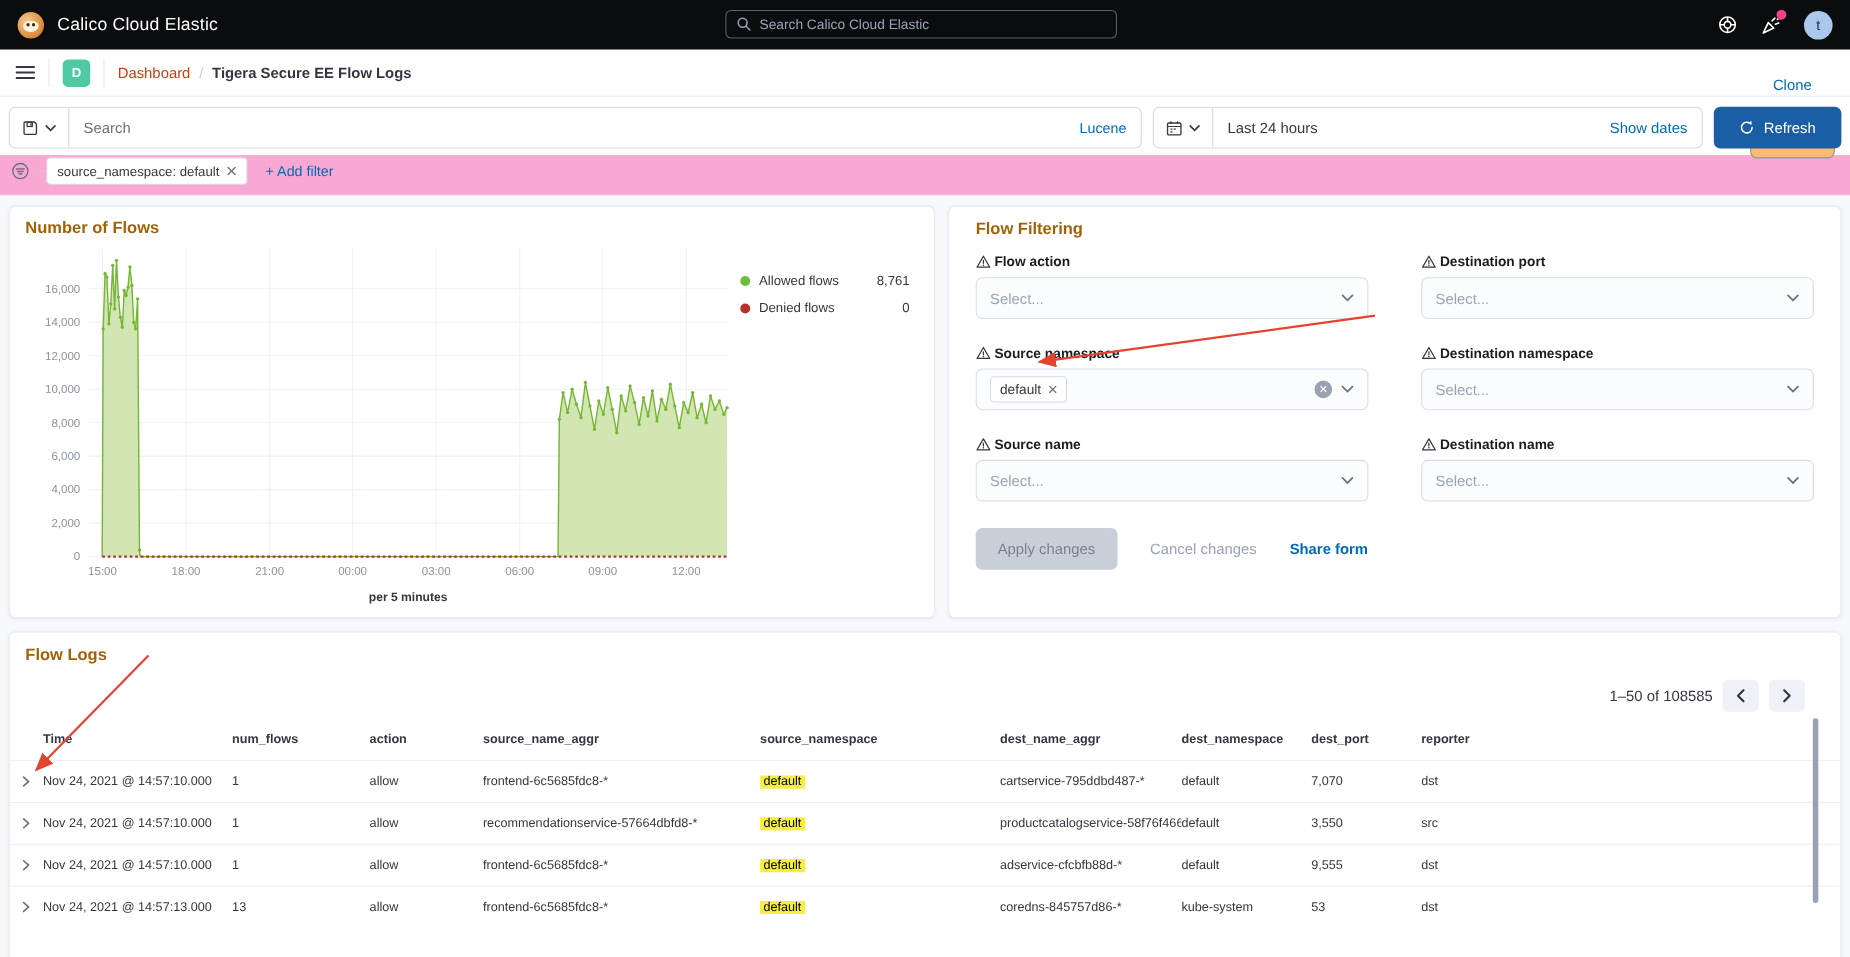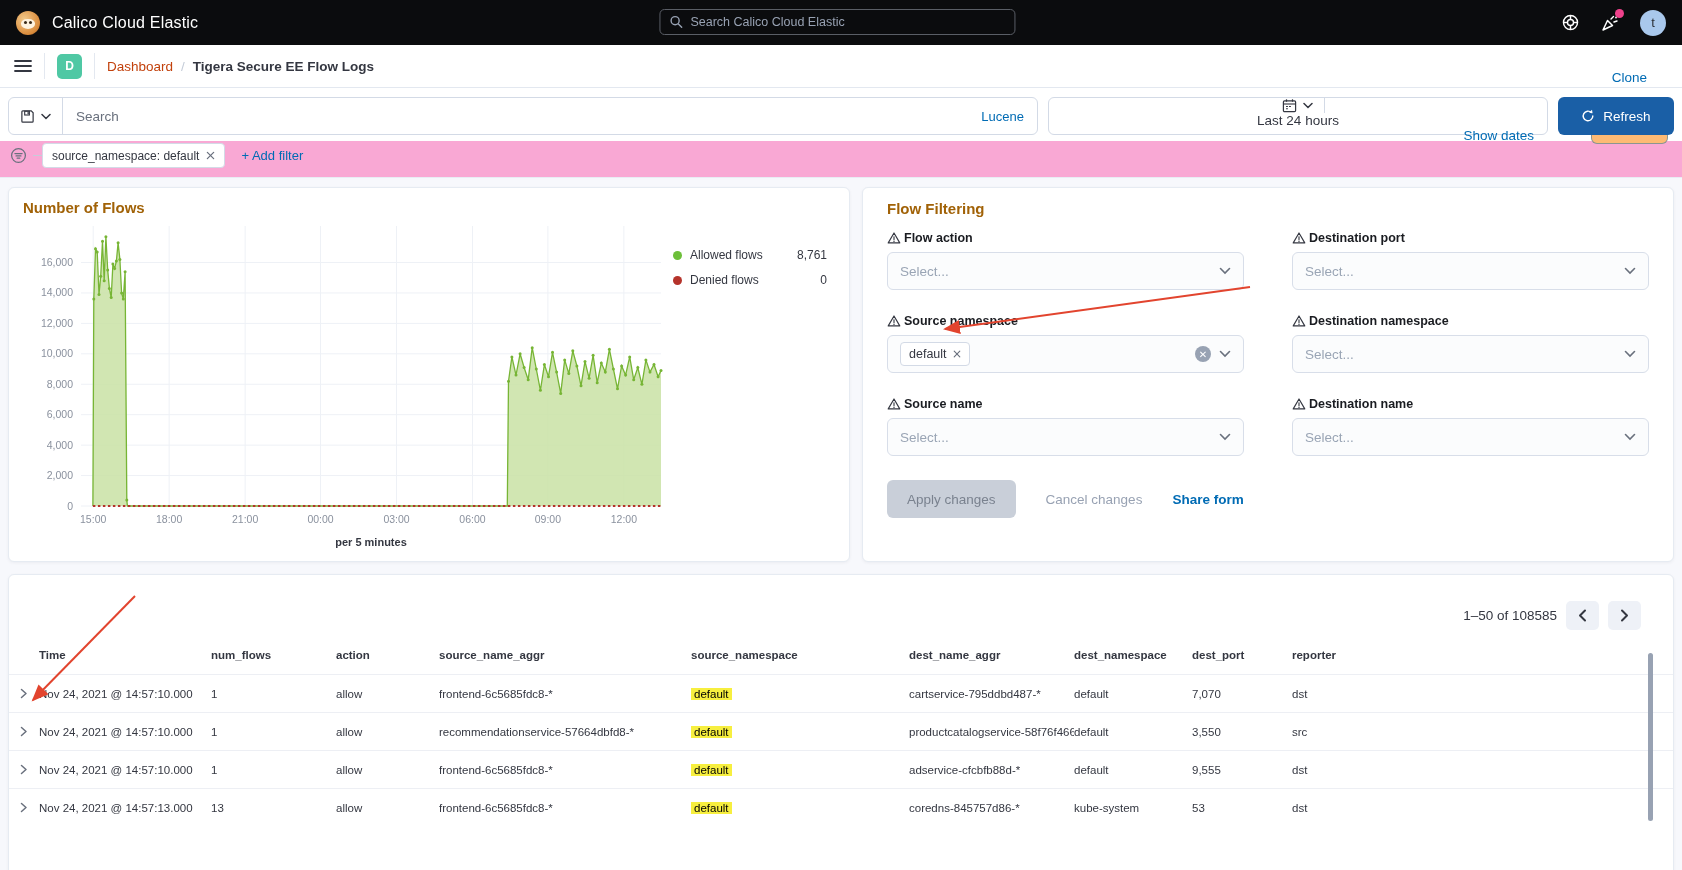--- a/index.html
+++ b/index.html
@@ -43,21 +43,21 @@
 
   
   .query-row { display:flex; align-items:center; gap:10px; padding:9px 8px 6px 8px; background:#fff; }
   .search-group { flex:1; display:flex; align-items:center; height:38px;
     border:1px solid #d3dae6; border-radius:6px; background:#fff; overflow:hidden; }
   .saved-query { display:flex; align-items:center; gap:6px; padding:0 11px; height:100%;
     border-right:1px solid #d3dae6; cursor:pointer; }
   .search-placeholder { flex:1; padding:0 13px; color:#69707d; font-size:13.5px; }
   .lucene-link { color:#006bb4; font-size:13px; padding-right:13px; cursor:pointer; }
   .date-group { width:500px; display:flex; align-items:center; height:38px;
-    border:1px solid #d3dae6; border-radius:6px; background:#fff;flex-direction:column; }
+    border:1px solid #d3dae6; border-radius:6px; background:#fff; }
   .date-cal { display:flex; align-items:center; gap:6px; padding:0 11px; height:100%;
     border-right:1px solid #d3dae6; cursor:pointer; }
   .date-range { padding:0 13px; font-size:13.5px; color:#343741; }
   .show-dates { margin-left:auto; padding-right:13px; color:#006bb4; font-size:13.5px; cursor:pointer; }
   .refresh-btn { display:flex; align-items:center; justify-content:center; gap:8px; width:116px; height:38px;
     background:#1a5fa6; color:#fff; font-size:13.5px; border:none; border-radius:6px; cursor:pointer; }
 
   
   .filter-row { display:flex; align-items:center; gap:0; padding:2px 8px 9px 10px; background:#f9a8d4;
     border-bottom:1px solid #e9edf4; }
@@ -498,20 +498,21 @@
         </div>
       <div class="ff-buttons">
         <button class="apply-btn">Apply changes</button>
         <button class="cancel-btn">Cancel changes</button>
         <button class="clear-btn">Share form</button>
       </div>
     </section>
   </div>
 
   <section class="panel logs-panel">
+    <div class="panel-title logs-title">Flow Logs</div>
     <div class="logs-pagination">
       <span class="mono-num">1–50 of 108585</span>
       <button class="page-btn">
         <svg class="ico" width="9" height="13" viewBox="0 0 9 13">
             <polyline points="7,1.5 2,6.5 7,11.5" fill="none" stroke="#343741" stroke-width="2" stroke-linecap="round" stroke-linejoin="round"></polyline>
           </svg>
       </button>
       <button class="page-btn">
         <svg class="ico" width="9" height="13" viewBox="0 0 9 13">
             <polyline points="2,1.5 7,6.5 2,11.5" fill="none" stroke="#343741" stroke-width="2" stroke-linecap="round" stroke-linejoin="round"></polyline>

